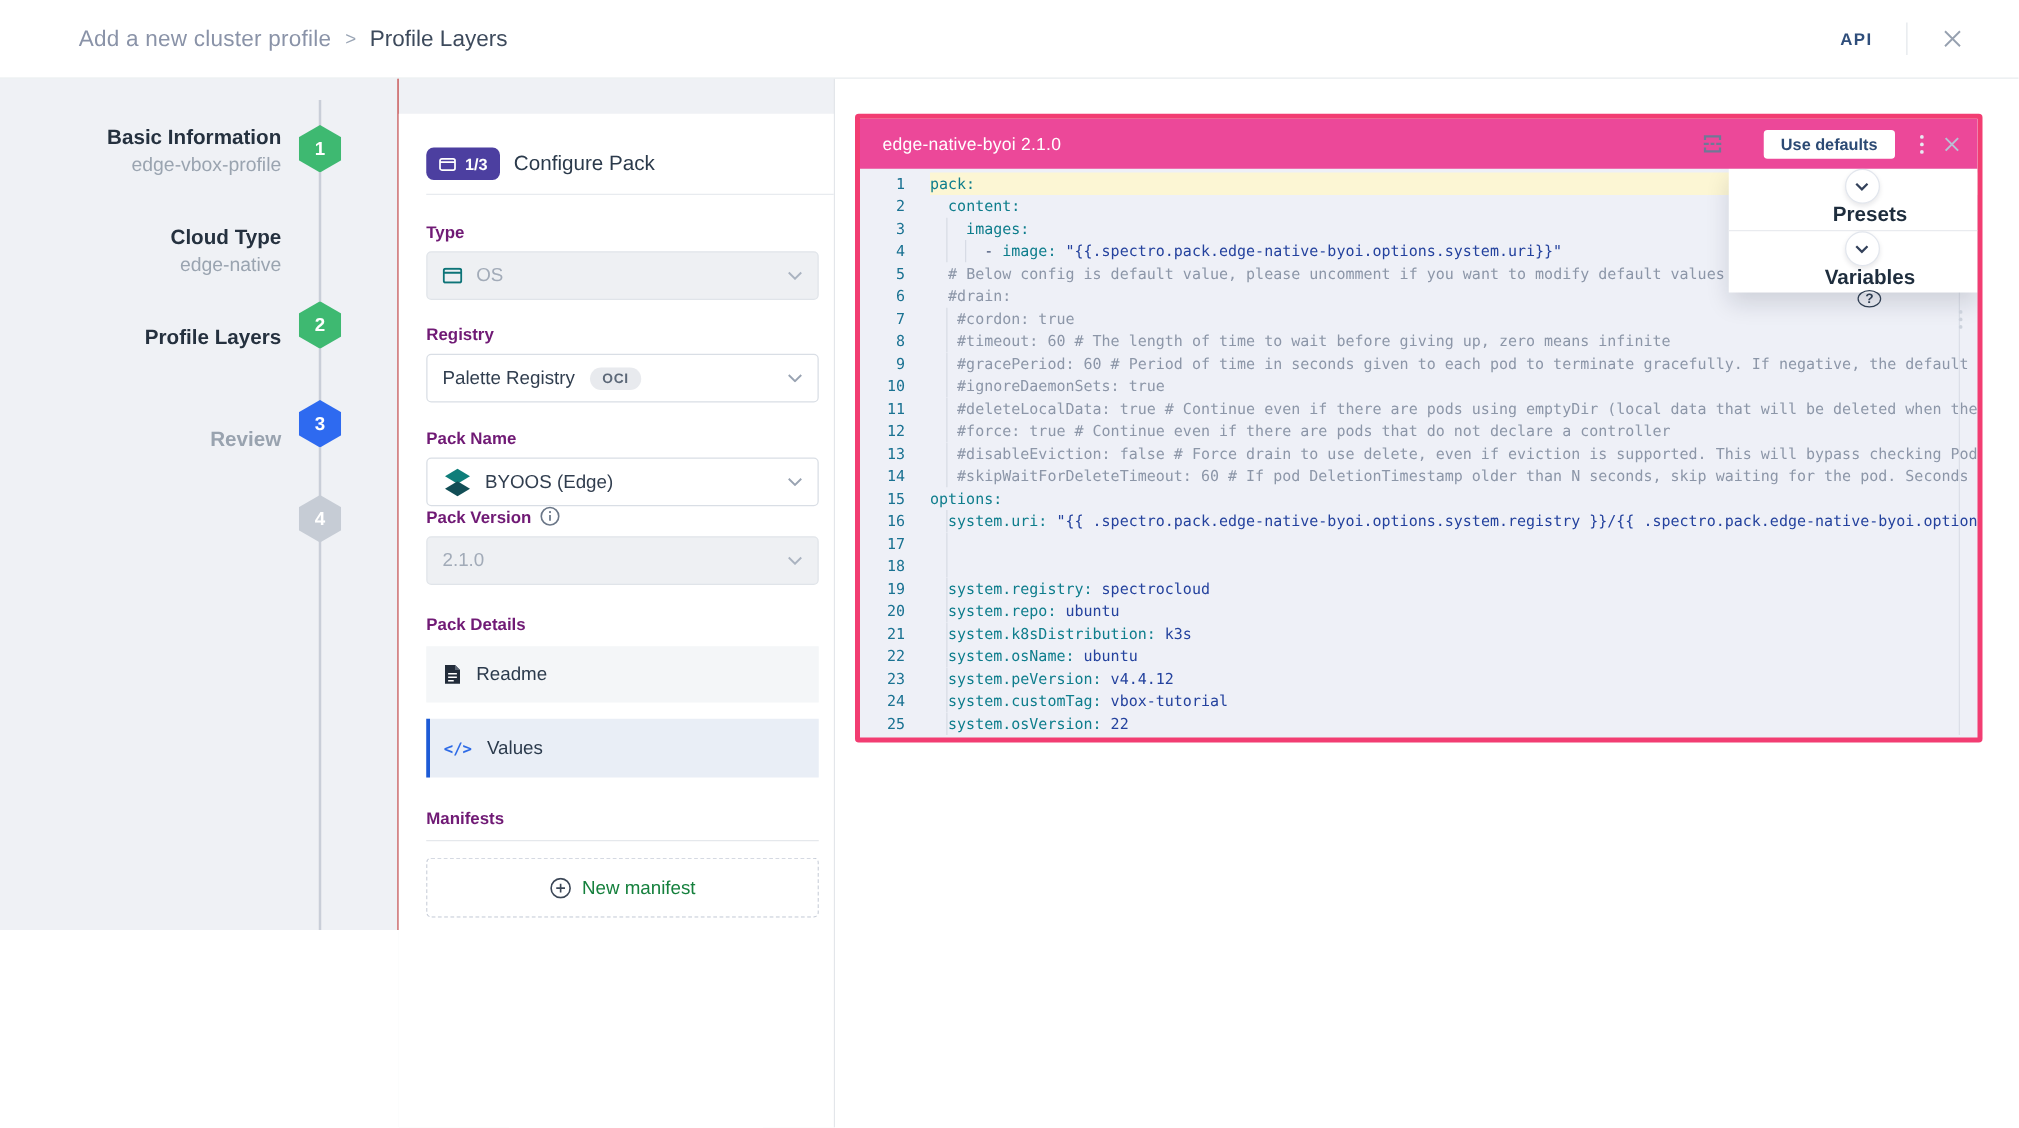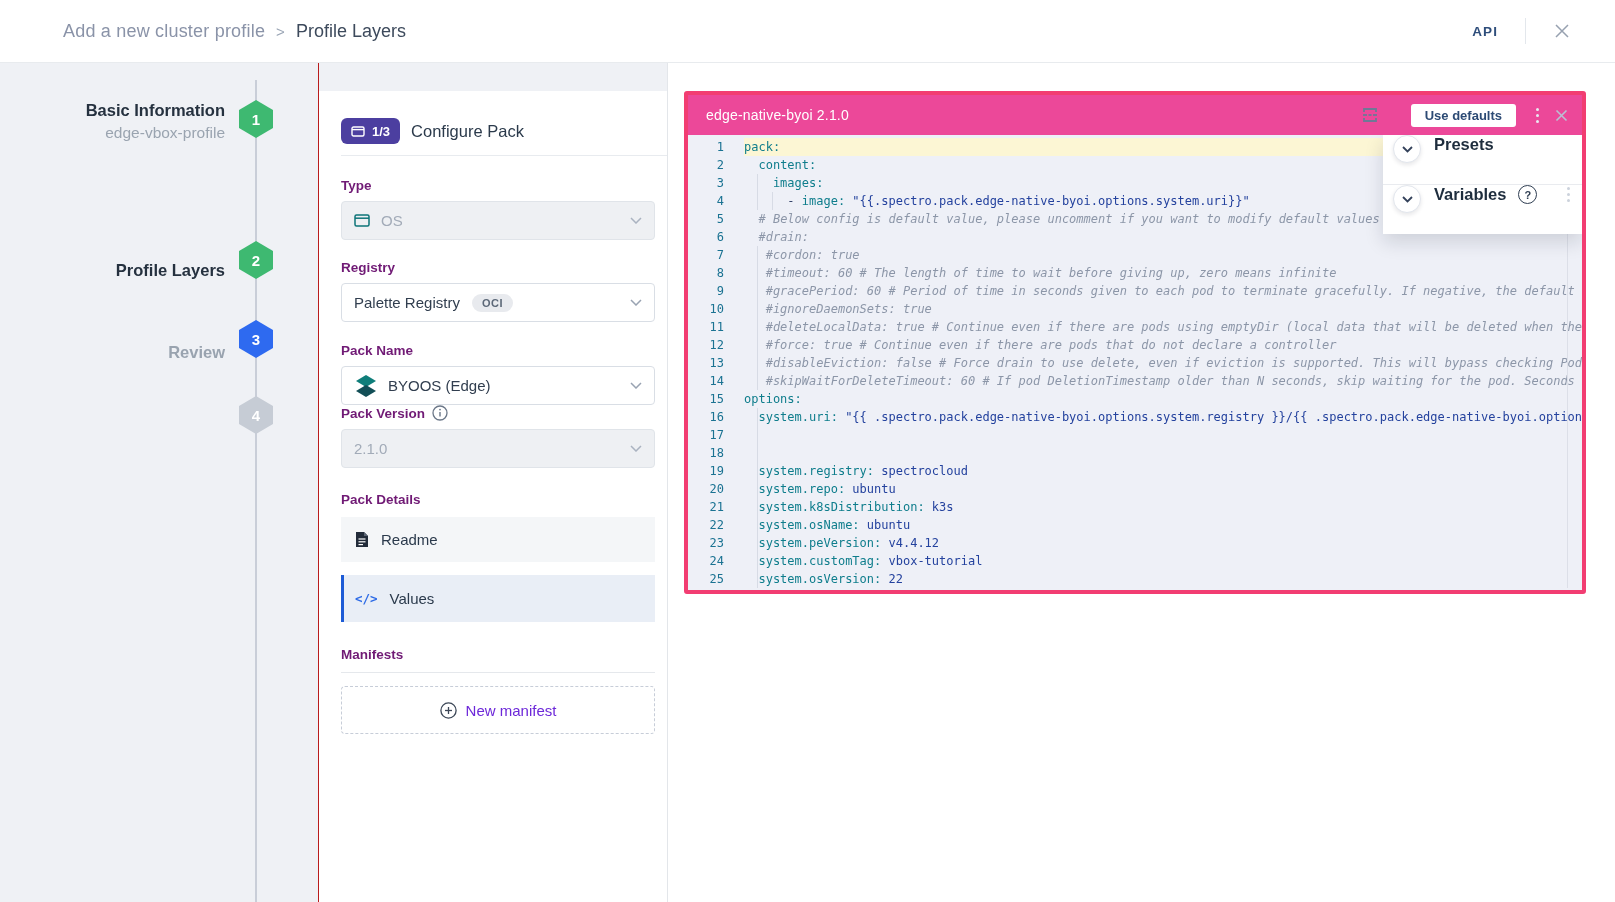--- a/index.html
+++ b/index.html
@@ -13,21 +13,21 @@
     padding:0 44px 0 63px;box-sizing:border-box;}
   .bc-primary{font-size:18px;font-weight:500;color:#8a93a8;letter-spacing:.2px;}
   .bc-sep{font-size:15px;color:#9aa5b5;margin:0 11px;}
   .bc-current{font-size:18px;font-weight:500;color:#3d4a5c;}
   .th-spacer{flex:1;}
   .api-link{font-size:13.5px;font-weight:700;letter-spacing:.08em;color:#2f4e7b;cursor:pointer;}
   .th-div{width:1px;height:26px;background:#e3e7ec;margin:0 27px;}
   .th-close{display:flex;align-items:center;cursor:pointer;}
 
   
-  .sidebar{left:0;top:63px;width:318px;height:839px;background:#eff1f5;border-right:1px solid #b91c1c;}
+  .sidebar{left:0;top:63px;width:318px;height:681px;background:#eff1f5;border-right:1px solid #b91c1c;}
   .step-line{position:absolute;left:255px;top:17px;bottom:0;width:2px;background:#c9ced8;}
   .step-label{position:absolute;left:0;right:93px;text-align:right;}
   .step-title{font-size:16.5px;font-weight:700;color:#25313f;line-height:23px;}
   .step-title.muted{color:#99a3af;}
   .step-sub{font-size:15.5px;color:#9aa4b0;line-height:22px;}
   .hex{position:absolute;left:239px;width:34px;height:38px;
     clip-path:polygon(50% 0,100% 26%,100% 74%,50% 100%,0 74%,0 26%);
     display:flex;align-items:center;justify-content:center;
     color:#fff;font-weight:700;font-size:15px;}
   .hex.done{background:#3eb971;}
@@ -57,21 +57,21 @@
   .mt20{margin-top:20px;}.mt21{margin-top:21px;}.mt22{margin-top:22px;}
   .mt23{align-items:center;}.mt24{margin-top:24px;}
   .detail-row{height:45px;display:flex;align-items:center;gap:12px;padding:0 14px;
     background:#f4f6f8;margin-top:10px;cursor:pointer;font-size:15px;color:#2b3a4c;}
   .detail-row.selected{height:47px;background:#e9eef6;border-left:3px solid #1d5bd6;
     padding-left:11px;margin-top:13px;}
   .code-glyph{font-family:"DejaVu Sans Mono",monospace;font-size:12.5px;font-weight:700;color:#2e6be6;}
   .man-div{height:1px;background:#e5e8ec;margin-top:10px;}
   .dash-btn{margin-top:13px;height:46px;border:1.5px dashed #c7cdd8;border-radius:4px;
     display:flex;align-items:center;justify-content:center;gap:9px;cursor:pointer;
-    font-size:15px;color:#6d28d9;background:#fff;}
+    font-size:15px;color:#15803d;background:#fff;}
 
   
   .editor{left:684px;top:91px;width:902px;height:503px;border:4px solid #f23d72;border-radius:3px;
     background:#eef0f7;box-sizing:border-box;overflow:hidden;}
   .ed-header{height:40px;background:#ec4899;display:flex;align-items:center;padding:0 14px;}
   .ed-title{color:#fff;font-size:14px;font-weight:500;letter-spacing:.2px;margin-left:4px;}
   .ed-spacer{flex:1;}
   .btn-defaults{height:23px;display:flex;align-items:center;background:#fff;border-radius:3px;
     padding:0 14px;font-size:13px;font-weight:700;color:#2c4a74;margin-left:30px;cursor:pointer;}
   .kebab{display:inline-flex;flex-direction:column;gap:3px;margin-left:18px;cursor:pointer;padding:2px;}
@@ -79,28 +79,28 @@
   .ed-close{margin-left:14px;cursor:pointer;display:flex;align-items:center;}
   .ed-body{position:relative;height:455px;overflow:hidden;padding-top:3px;}
   .cl{display:flex;height:18px;line-height:18px;font-family:"DejaVu Sans Mono",monospace;font-size:12px;}
   .ln{width:56px;flex:none;text-align:right;padding-right:20px;box-sizing:border-box;
     color:#1a7292;user-select:none;}
   .cd{flex:1;white-space:pre;overflow:hidden;}
   .cd.hl{background:#fcf6d4;}
   .ig{display:inline-block;width:2ch;box-sizing:border-box;border-right:1px solid #d7dbe5;}
   .tk-k{color:#0e7d8c;}
   .tk-v{color:#24429e;}
-  .tk-c{color:#8c96a8;font-style:italic;}
+  .tk-c{color:#8c96a8;}
   .tk-d{color:#36456b;}
   .scroll-line{position:absolute;right:14px;top:98px;bottom:5px;width:1px;background:#dcdfe8;}
 
   
   .flyout{position:absolute;top:0;right:0;width:199px;background:#fff;z-index:10;
     box-shadow:0 8px 18px rgba(16,24,40,.14);}
-  .f-row{height:49px;display:flex;padding:0 10px 0 10px;}
+  .f-row{height:49px;display:flex;align-items:center;padding:0 10px 0 24px;flex-direction:column;}
   .f-row.first{border-bottom:1px solid #e9ebef;}
   .circle-btn{width:26px;height:26px;border-radius:50%;border:1px solid #e2e6ed;background:#fff;
     box-shadow:0 2px 4px rgba(16,24,40,.10);display:flex;align-items:center;justify-content:center;
     cursor:pointer;flex:none;}
   .f-label{font-size:16.5px;font-weight:600;color:#1e2d3d;margin-left:13px;}
   .help-icn{width:19px;height:19px;border-radius:50%;border:1.6px solid #2f3e52;box-sizing:border-box;
     display:flex;align-items:center;justify-content:center;font-size:11px;font-weight:700;
     color:#2f3e52;margin-left:12px;cursor:pointer;}
   .kebab.light{margin-left:auto;}
   .kebab.light i{background:#ccd2dc;}
@@ -124,20 +124,24 @@
 
 <div class="abs sidebar">
   <div class="step-line"></div>
 
   <div class="step-label" style="top:36px">
     <div class="step-title">Basic Information</div>
     <div class="step-sub">edge-vbox-profile</div>
   </div>
   <div class="hex done" style="top:37px">1</div>
 
+  <div class="step-label" style="top:116px">
+    <div class="step-title">Cloud Type</div>
+    <div class="step-sub">edge-native</div>
+  </div>
   <div class="hex done" style="top:178px">2</div>
 
   <div class="step-label" style="top:196px">
     <div class="step-title">Profile Layers</div>
   </div>
   <div class="hex active" style="top:257px">3</div>
 
   <div class="step-label" style="top:278px">
     <div class="step-title muted">Review</div>
   </div>

